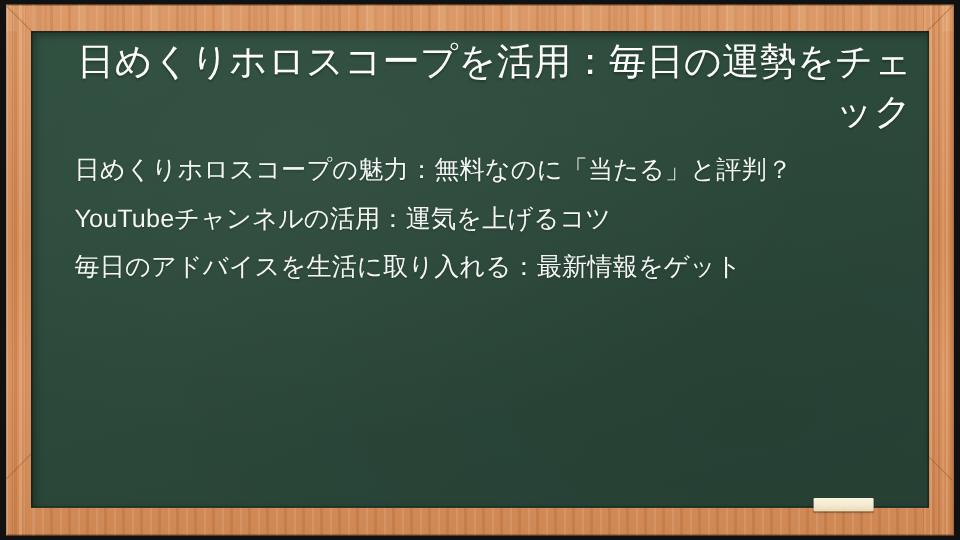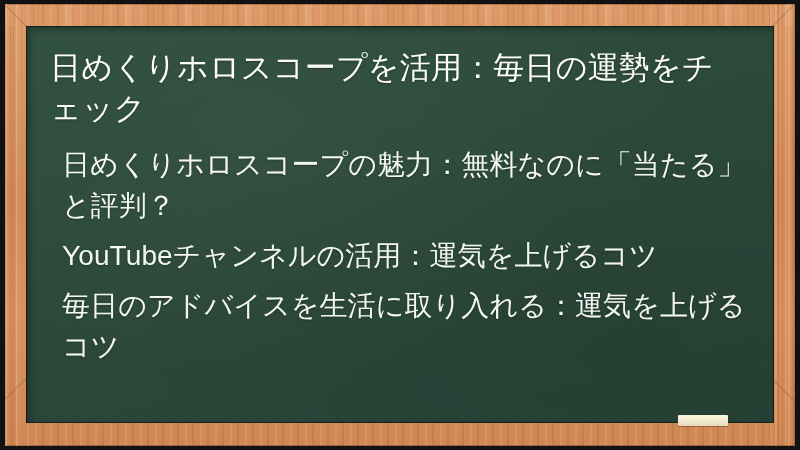--- a/index.html
+++ b/index.html
@@ -85,37 +85,38 @@
   }
   .board-inner{
     position:absolute;
     left:0;right:0;top:0;bottom:0;
     padding:5px 14px 0 7px;
     box-sizing:border-box;
   }
 
   
   .title{
-    margin:16px;
+    margin:0;
     color:#fdfdfb;
     font-size:31px;
     line-height:1.33;
     font-weight:400;
     letter-spacing:0.2px;
     text-shadow:0 1px 2px rgba(0,0,0,0.30);
     padding-left:1px;
+    text-align:right;
   }
   .list{
     list-style:none;
     margin:14px 0 0 0;
     padding:0 0 0 29px;
   }
   .list li{
     color:#f4f6f3;
-    font-size:28px;
+    font-size:21px;
     line-height:1.44;
     font-weight:400;
     letter-spacing:0.1px;
     margin:0 0 10px 0;
     text-shadow:0 1px 2px rgba(0,0,0,0.26);
   }
   .list li:last-child{margin-bottom:0;}
 
   
   .chalk{
@@ -143,21 +144,21 @@
   </div>
 
   <div class="board">
     <div class="board-inner">
 
       <h1 class="title">日めくりホロスコープを活用：毎日の運勢をチェック</h1>
 
       <ul class="list">
         <li>日めくりホロスコープの魅力：無料なのに「当たる」と評判？</li>
         <li>YouTubeチャンネルの活用：運気を上げるコツ</li>
-        <li>毎日のアドバイスを生活に取り入れる：運気を上げるコツ</li>
+        <li>毎日のアドバイスを生活に取り入れる：最新情報をゲット</li>
       </ul>
 
     </div>
   </div>
 
   <div class="chalk"></div>
 
 </div>
 
 </body></html>

